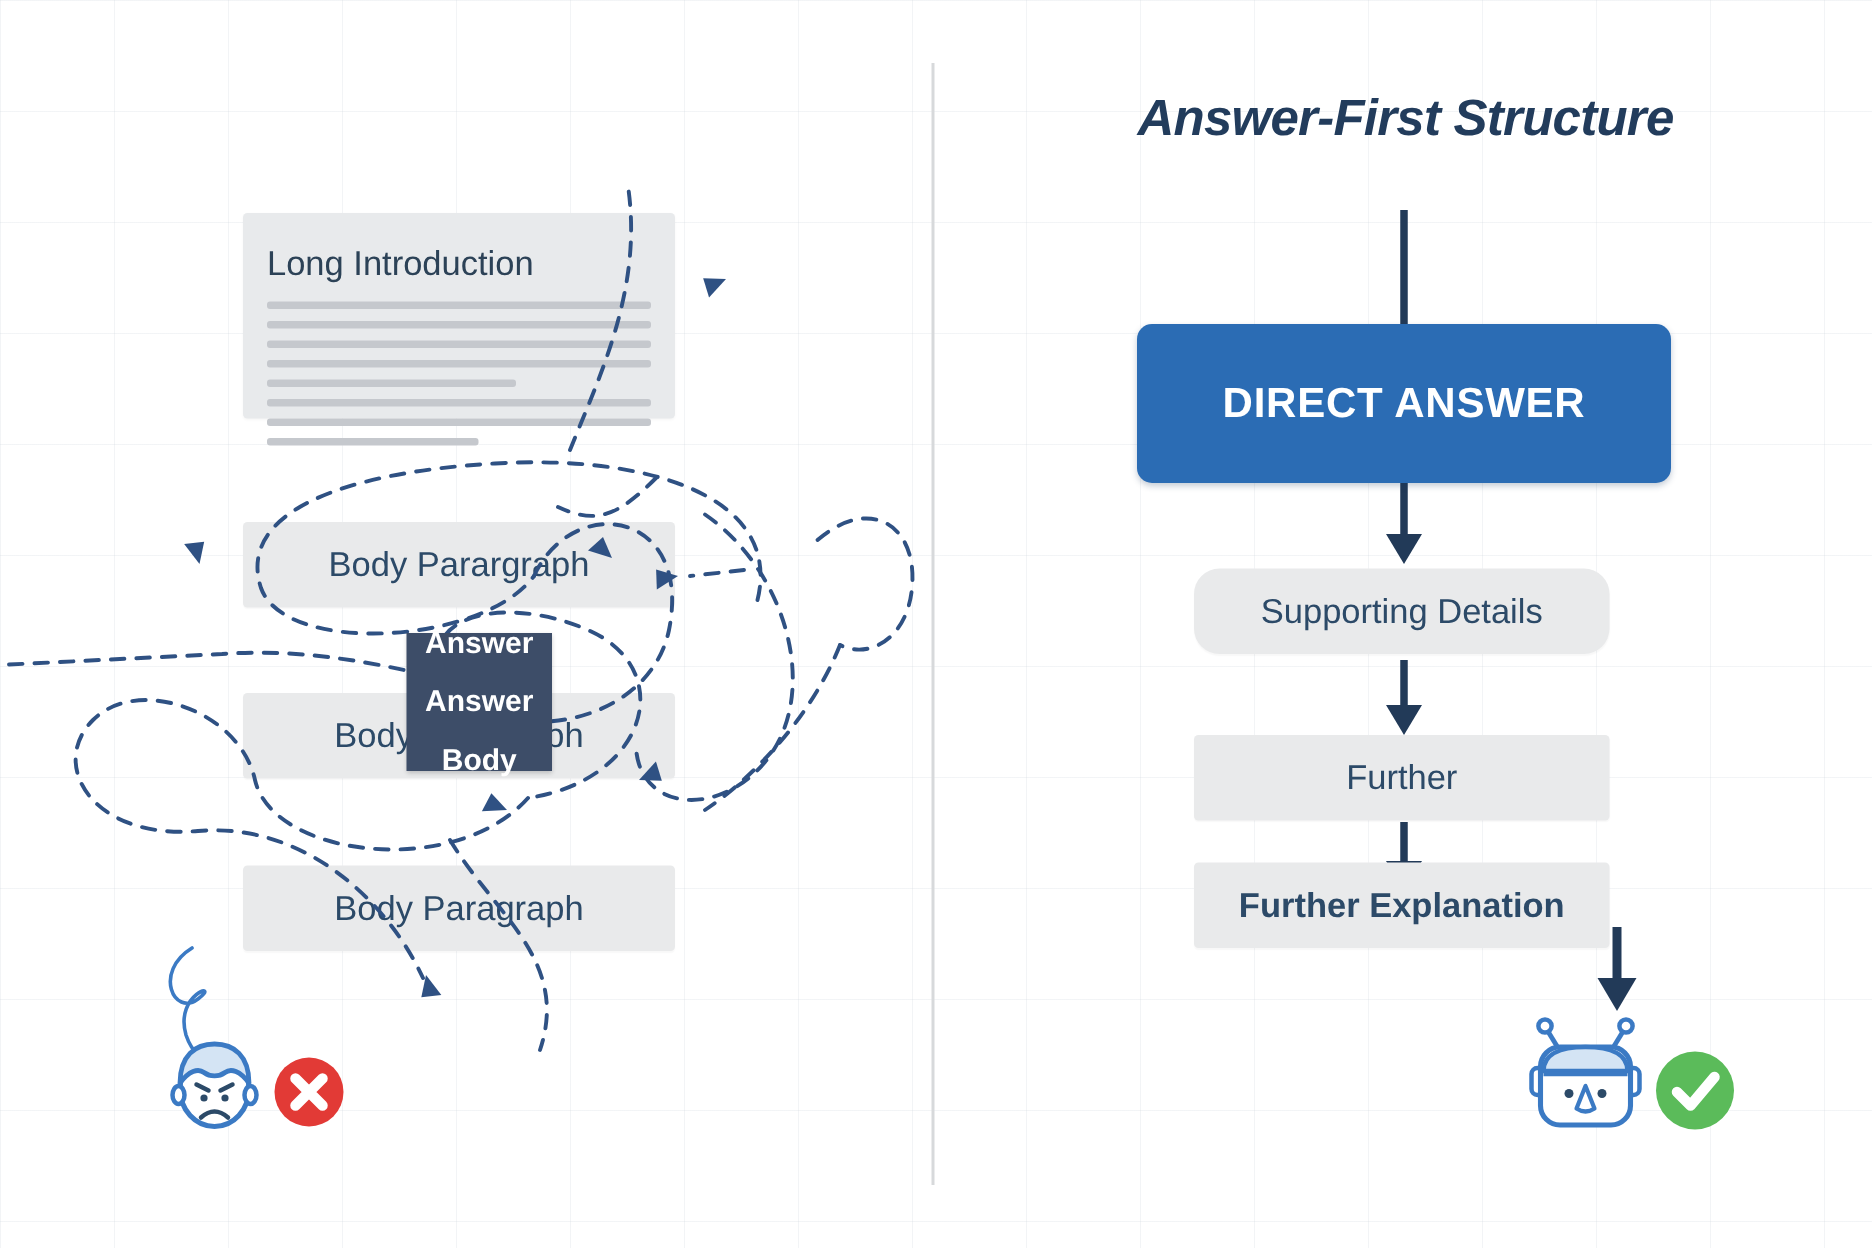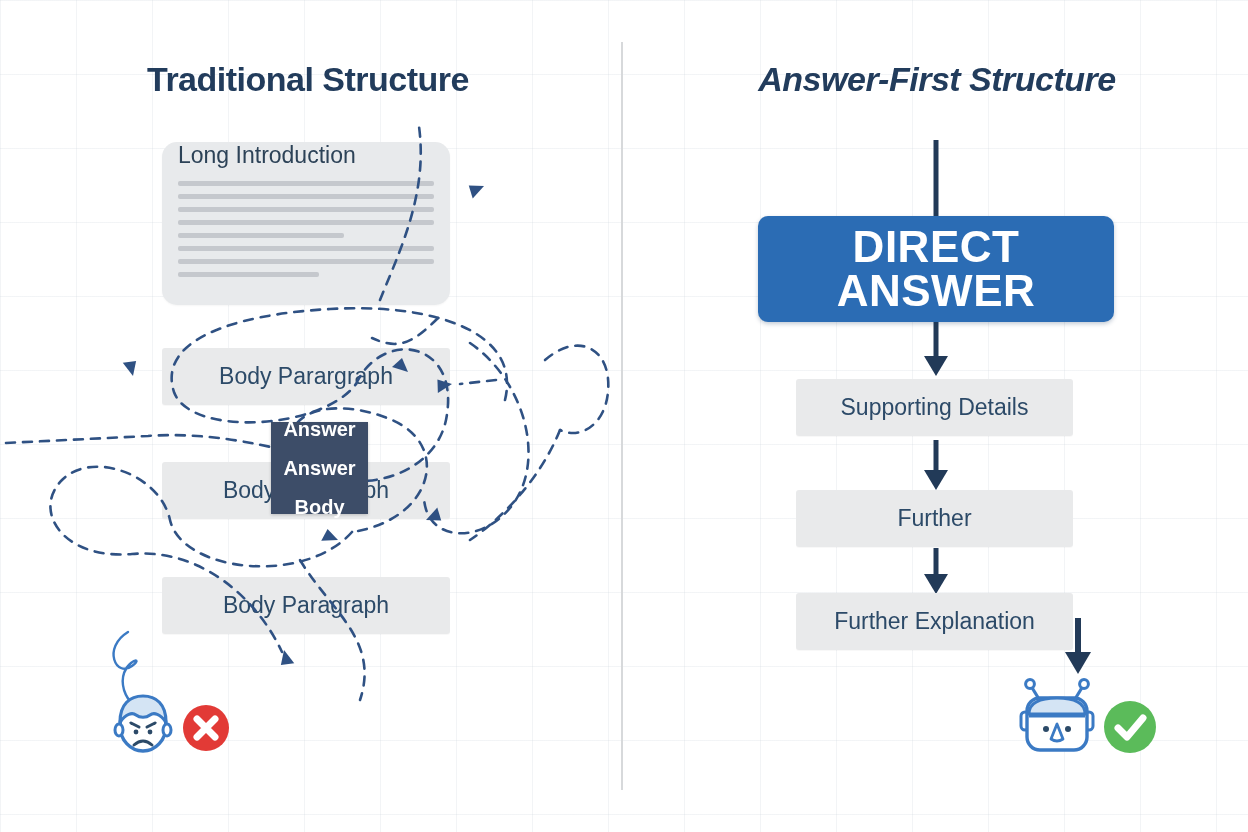--- a/index.html
+++ b/index.html
@@ -18,22 +18,22 @@
 
   .panel-title {
     position:absolute; top:60px; width:560px; text-align:center;
     font-size:34px; font-weight:700; letter-spacing:-0.5px; color:#223c5c;
   }
   .panel-title.left  { left:28px; }
   .panel-title.right { left:657px;font-style:italic; }
 
   
   .intro-card {
-    position:absolute; left:162px; top:142px; width:288px; height:163px;
-    background:#e8eaec; border-radius:15px; padding:0 16px 12px 16px; z-index:2;
+    position:absolute; left:162px; top:142px; width:288px; height:137px;
+    background:#e8eaec; border-radius:3px; padding:20px 16px 12px 16px; z-index:2;
     box-shadow:0 1px 2px rgba(0,0,0,0.04);
   }
   .intro-title { font-size:23px; font-weight:400; color:#2c4257; margin-bottom:12px; }
   .tlines { display:flex; flex-direction:column; gap:8px; }
   .tline { height:5px; background:#c5c8cd; border-radius:2px; }
 
   .gray-box {
     position:absolute; left:162px; width:288px; height:57px; z-index:2;
     background:#e9eaeb; border-radius:3px;
     display:flex; align-items:center; justify-content:center;
@@ -56,44 +56,43 @@
   .scribbles { position:absolute; left:0; top:0; z-index:3; pointer-events:none; }
   .right-arrows { position:absolute; left:622px; top:0; z-index:1; pointer-events:none; }
 
   
   .answer-box {
     position:absolute; left:758px; top:216px; width:356px; height:106px; z-index:2;
     background:#2b6cb4; border-radius:10px; color:#fff; text-align:center;
     display:flex; flex-direction:column; align-items:center; justify-content:center; gap:2px;
     box-shadow:0 2px 4px rgba(20,50,90,0.25);
   }
-  .answer-box .big   { font-size:44px; font-weight:800; letter-spacing:0.5px; line-height:1; }
+  .answer-box .big   { font-size:28px; font-weight:800; letter-spacing:0.5px; line-height:1; }
   .answer-box .small { font-size:21px; font-weight:400; letter-spacing:0.5px; opacity:0.95; }
 
   .flow-box {
     position:absolute; left:796px; width:277px; height:57px; z-index:2;
     background:#e9eaeb; border-radius:3px;
     display:flex; align-items:center; justify-content:center;
     font-size:23px; color:#2c4a68;
     box-shadow:0 1px 1px rgba(0,0,0,0.03);
   }
-  .flow1 { top:379px; }
+  .flow1 { top:379px;border-radius:17px; }
   .flow2 { top:490px; }
-  .flow3 { top:593px; }
+  .flow3 { top:575px;font-weight:bold; }
 
   .icon-abs { position:absolute; z-index:5; }
 </style>
 </head>
 <body>
 
 <div class="canvas">
 
   <div class="divider"></div>
 
-  <div class="panel-title left">Traditional Structure</div>
 
   <div class="intro-card">
     <div class="intro-title">Long Introduction</div>
     <div class="tlines">
         <div class="tline" style="width: 100%;"></div>
         <div class="tline" style="width: 100%;"></div>
         <div class="tline" style="width: 100%;"></div>
         <div class="tline" style="width: 100%;"></div>
         <div class="tline" style="width: 65%;"></div>
         <div class="tline" style="width: 100%;"></div>

